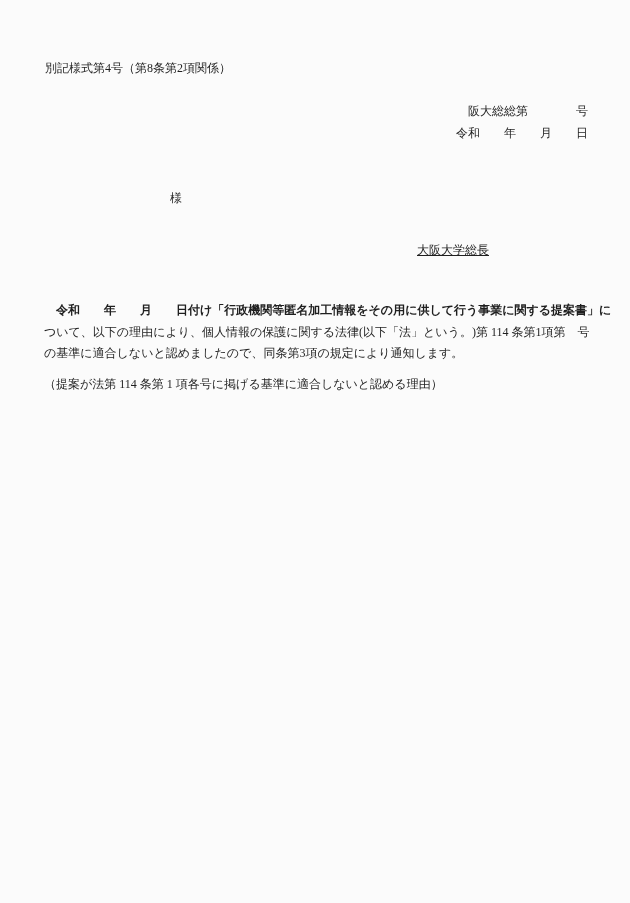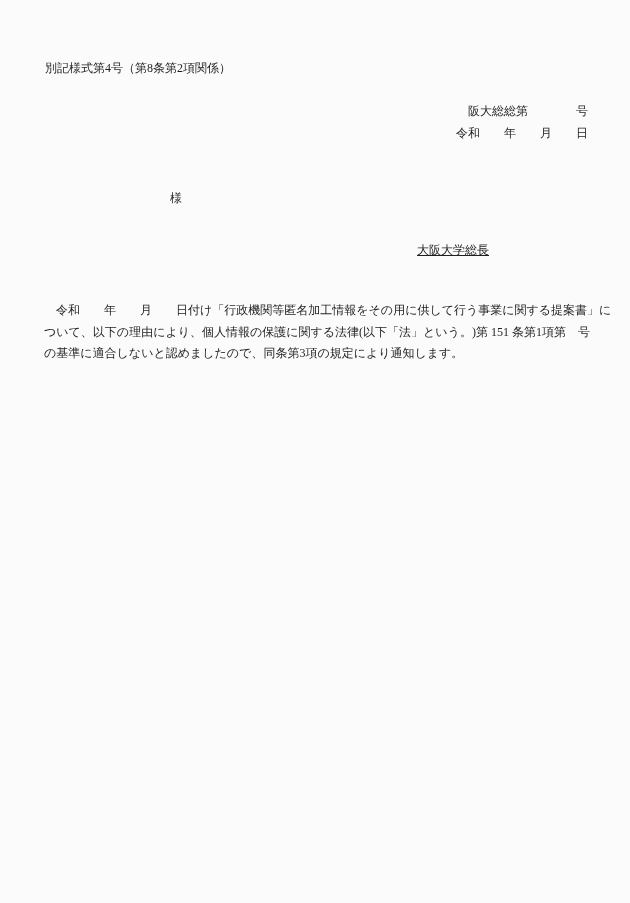--- a/index.html
+++ b/index.html
@@ -22,21 +22,21 @@
     line-height: 1.3;
     white-space: nowrap;
     letter-spacing: 0;
   }
   .form-note   { left: 45px;  top: 61px; }
   .doc-number  { right: 42px; top: 104px; text-align: left; }
   .date-line   { right: 42px; top: 126px; text-align: right; margin-left: 26px; }
   .doc-title   { left: 0; right: 0; top: 168px; text-align: center; }
   .honorific   { left: 170px; top: 191px; }
   .sender      { left: 417px; top: 243px; text-decoration: underline; }
-  .body-line-1 { left: 44px;  top: 303px; }
+  .body-line-1 { left: 44px;  top: 303px; font-weight: bold; }
   .body-line-2 { left: 44px;  top: 325px; }
   .body-line-3 { left: 44px;  top: 346px; }
   .reason      { left: 44px;  top: 377px; }
 </style>
 </head>
 <body>
 
 <div class="page">
 
   <div class="txt form-note">別記様式第4号（第8条第2項関係）</div>
@@ -45,18 +45,19 @@
 
   <div class="txt date-line">令和　　年　　月　　日</div>
 
 
   <div class="txt honorific">様</div>
 
   <div class="txt sender">大阪大学総長</div>
 
   <div>
     <div class="txt body-line-1">　令和　　年　　月　　日付け「行政機関等匿名加工情報をその用に供して行う事業に関する提案書」に</div>
-    <div class="txt body-line-2">ついて、以下の理由により、個人情報の保護に関する法律(以下「法」という。)第 151 条第1項第　号</div>
+    <div class="txt body-line-2">ついて、以下の理由により、個人情報の保護に関する法律(以下「法」という。)第 114 条第1項第　号</div>
     <div class="txt body-line-3">の基準に適合しないと認めましたので、同条第3項の規定により通知します。</div>
   </div>
 
+  <div class="txt reason">（提案が法第 114 条第 1 項各号に掲げる基準に適合しないと認める理由）</div>
 
 </div>
 
 </body></html>

